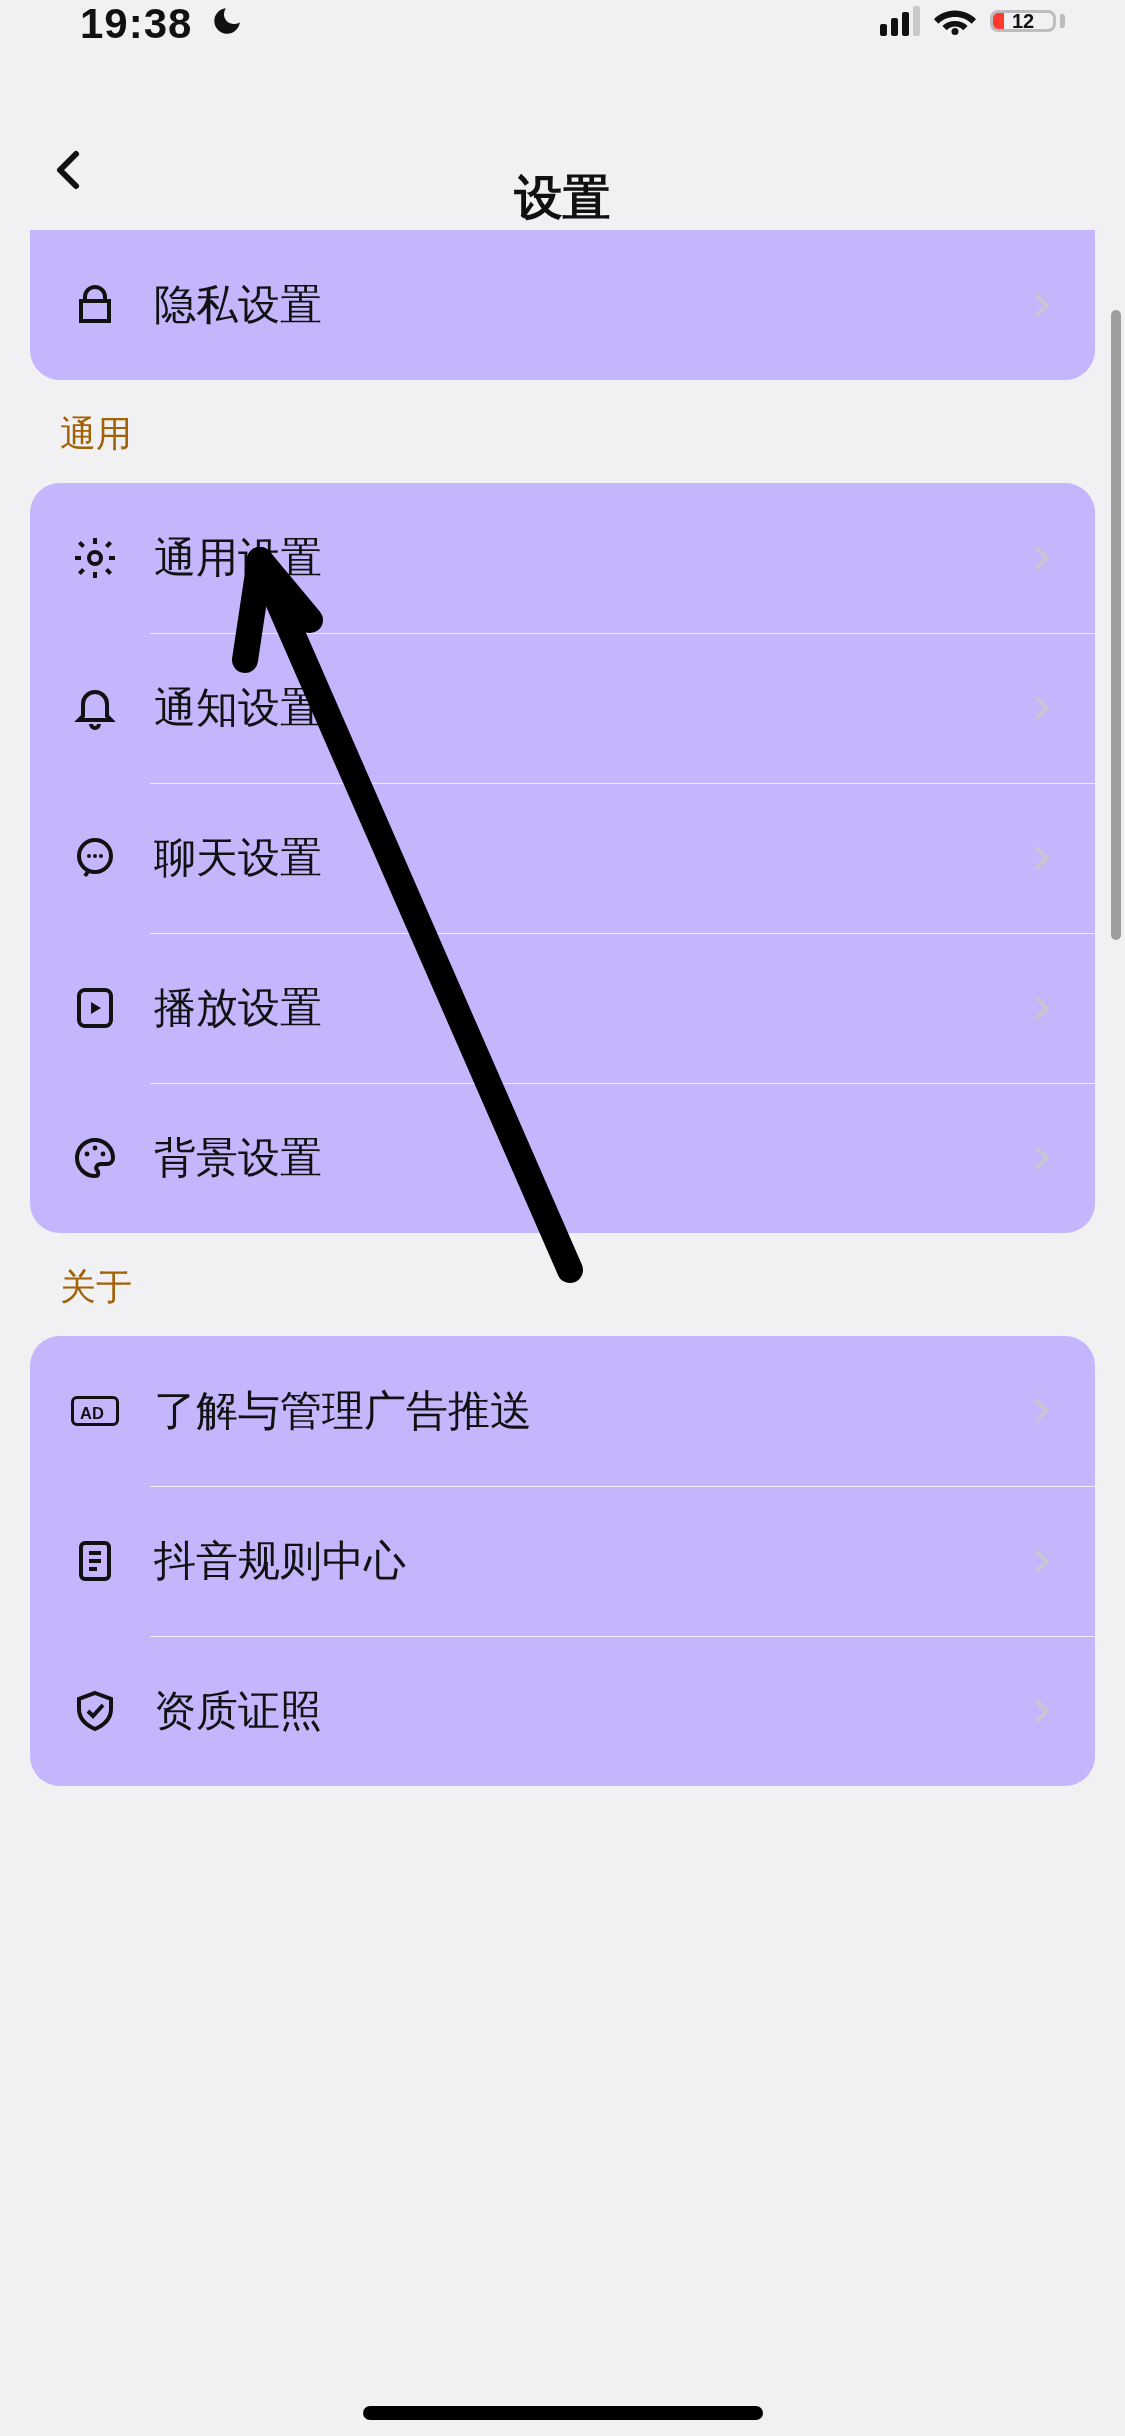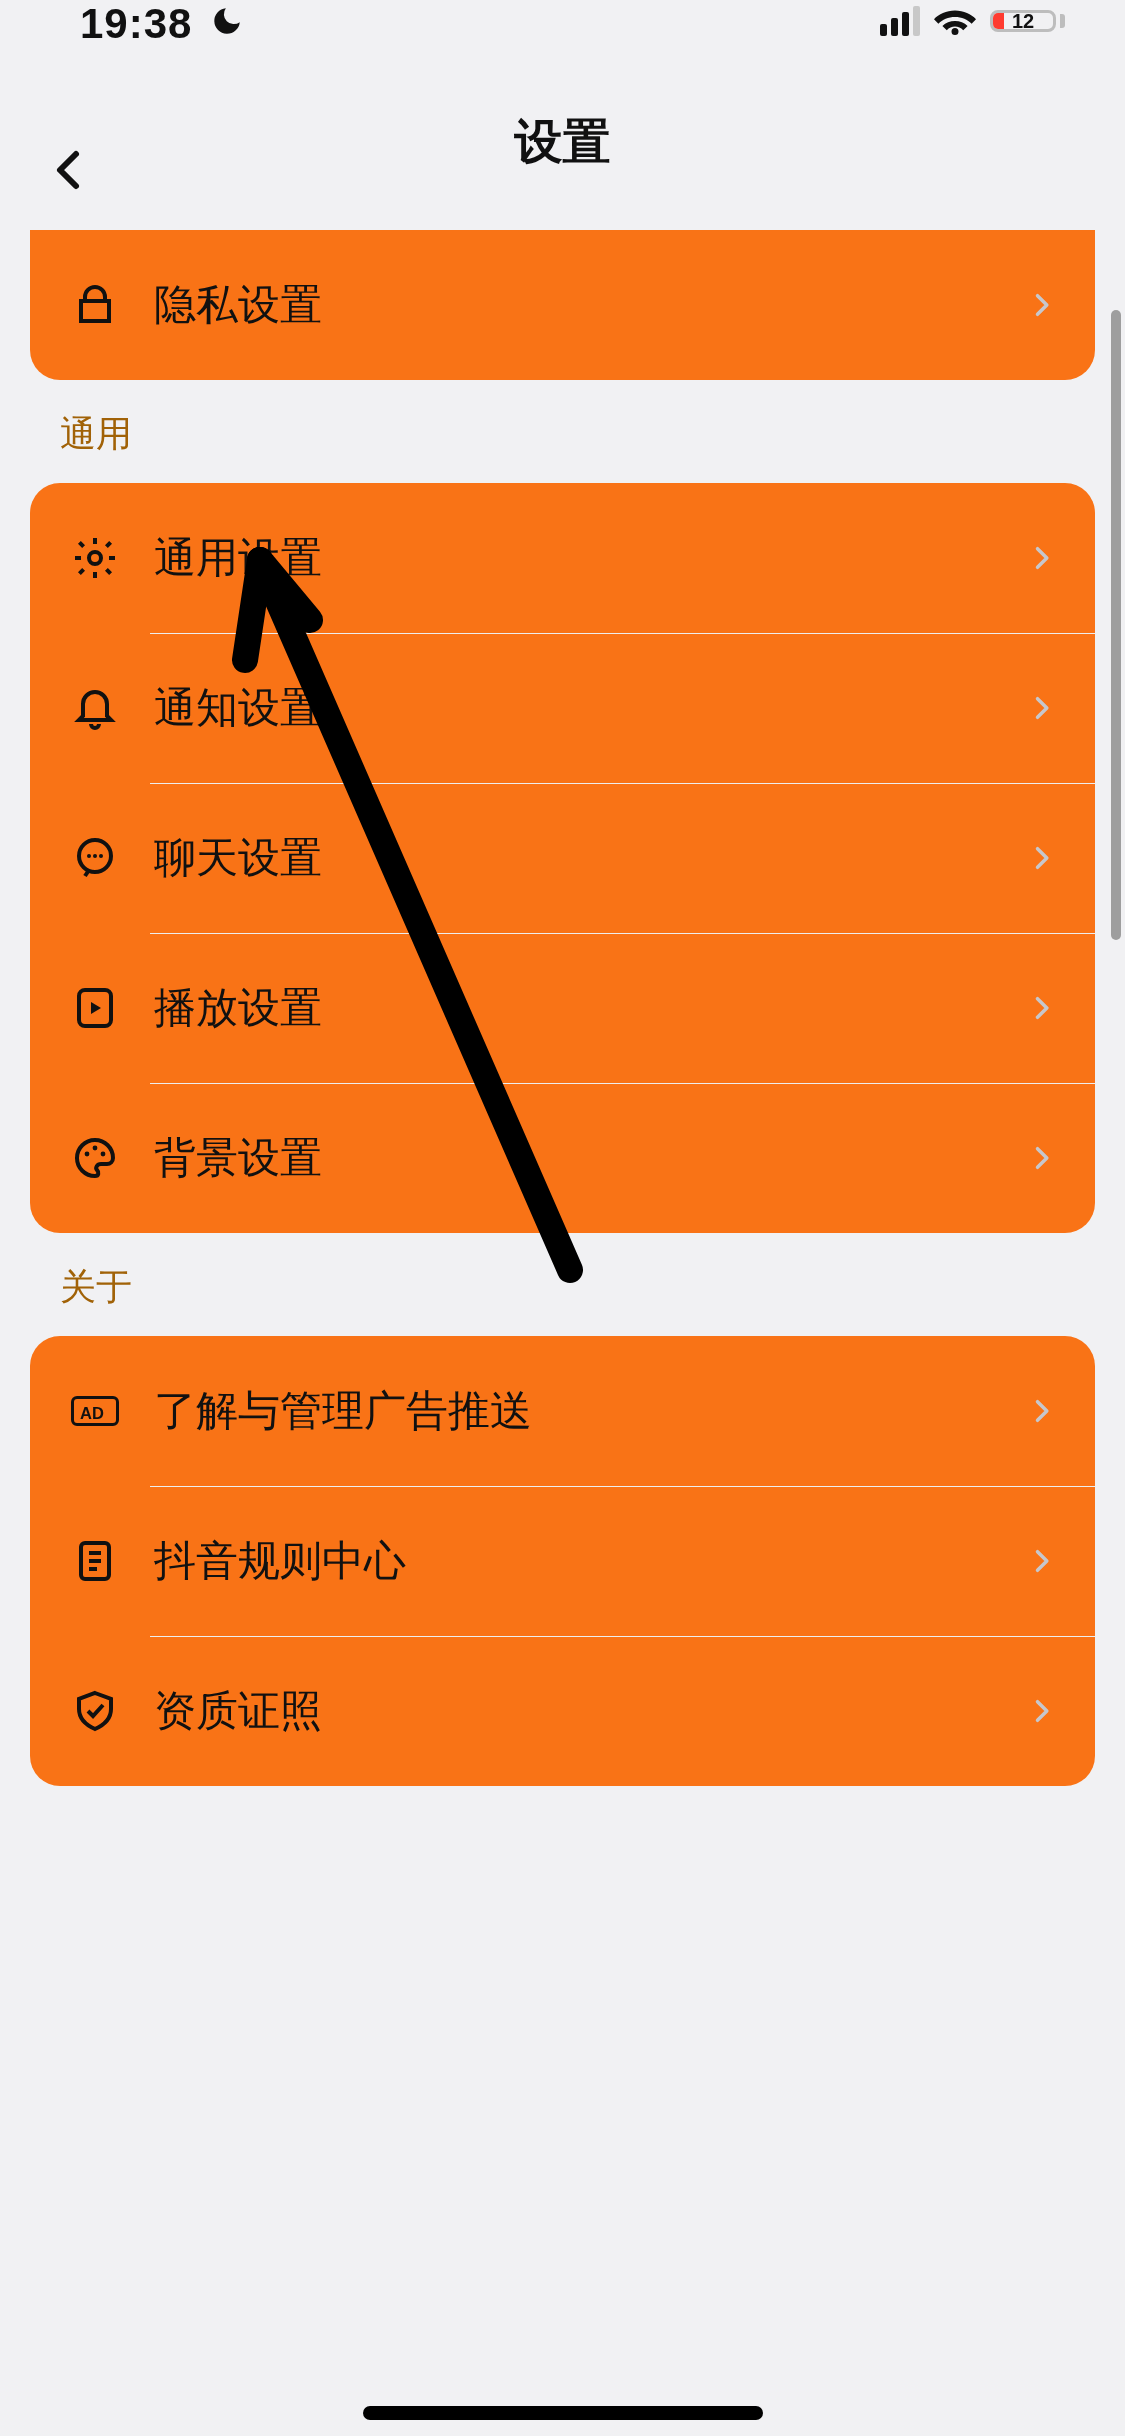--- a/index.html
+++ b/index.html
@@ -44,36 +44,36 @@
   }
   .battery-pct{
     position:absolute; left:0; right:0; top:0; bottom:0;
     display:flex; align-items:center; justify-content:center;
     font-size:20px; font-weight:600; color:#111;
   }
   .battery-cap{ width:5px; height:14px; background:#bdbdbd; border-radius:0 3px 3px 0; }
 
   
   .nav-header{
-    height:120px; display:flex; align-items:flex-start; justify-content:center;
+    height:120px; display:flex; align-items:flex-end; justify-content:center;
     position:relative; padding:0 32px;
   }
   .back-btn{
     position:absolute; left:40px; top:50%; transform:translateY(-50%);
     width:60px; height:60px; display:flex; align-items:center; justify-content:center;
   }
   .nav-title{ font-size:48px; font-weight:600; }
 
   
   .section-label{
     font-size:36px; color:#a16207; padding:30px 0 24px 60px;
   }
   
   .card{
-    background:#f97316; margin:0 30px; border-radius:30px; overflow:hidden;
+    background:#c4b5fd; margin:0 30px; border-radius:30px; overflow:hidden;
   }
   .first-card{ margin-top:0; border-top-left-radius:0; border-top-right-radius:0; }
   .row{
     display:flex; align-items:center; height:150px;
     padding:0 40px 0 30px; position:relative;
   }
   .row + .row::before{
     content:""; position:absolute; left:120px; right:0; top:0;
     height:1px; background:#eeeeee;
   }

